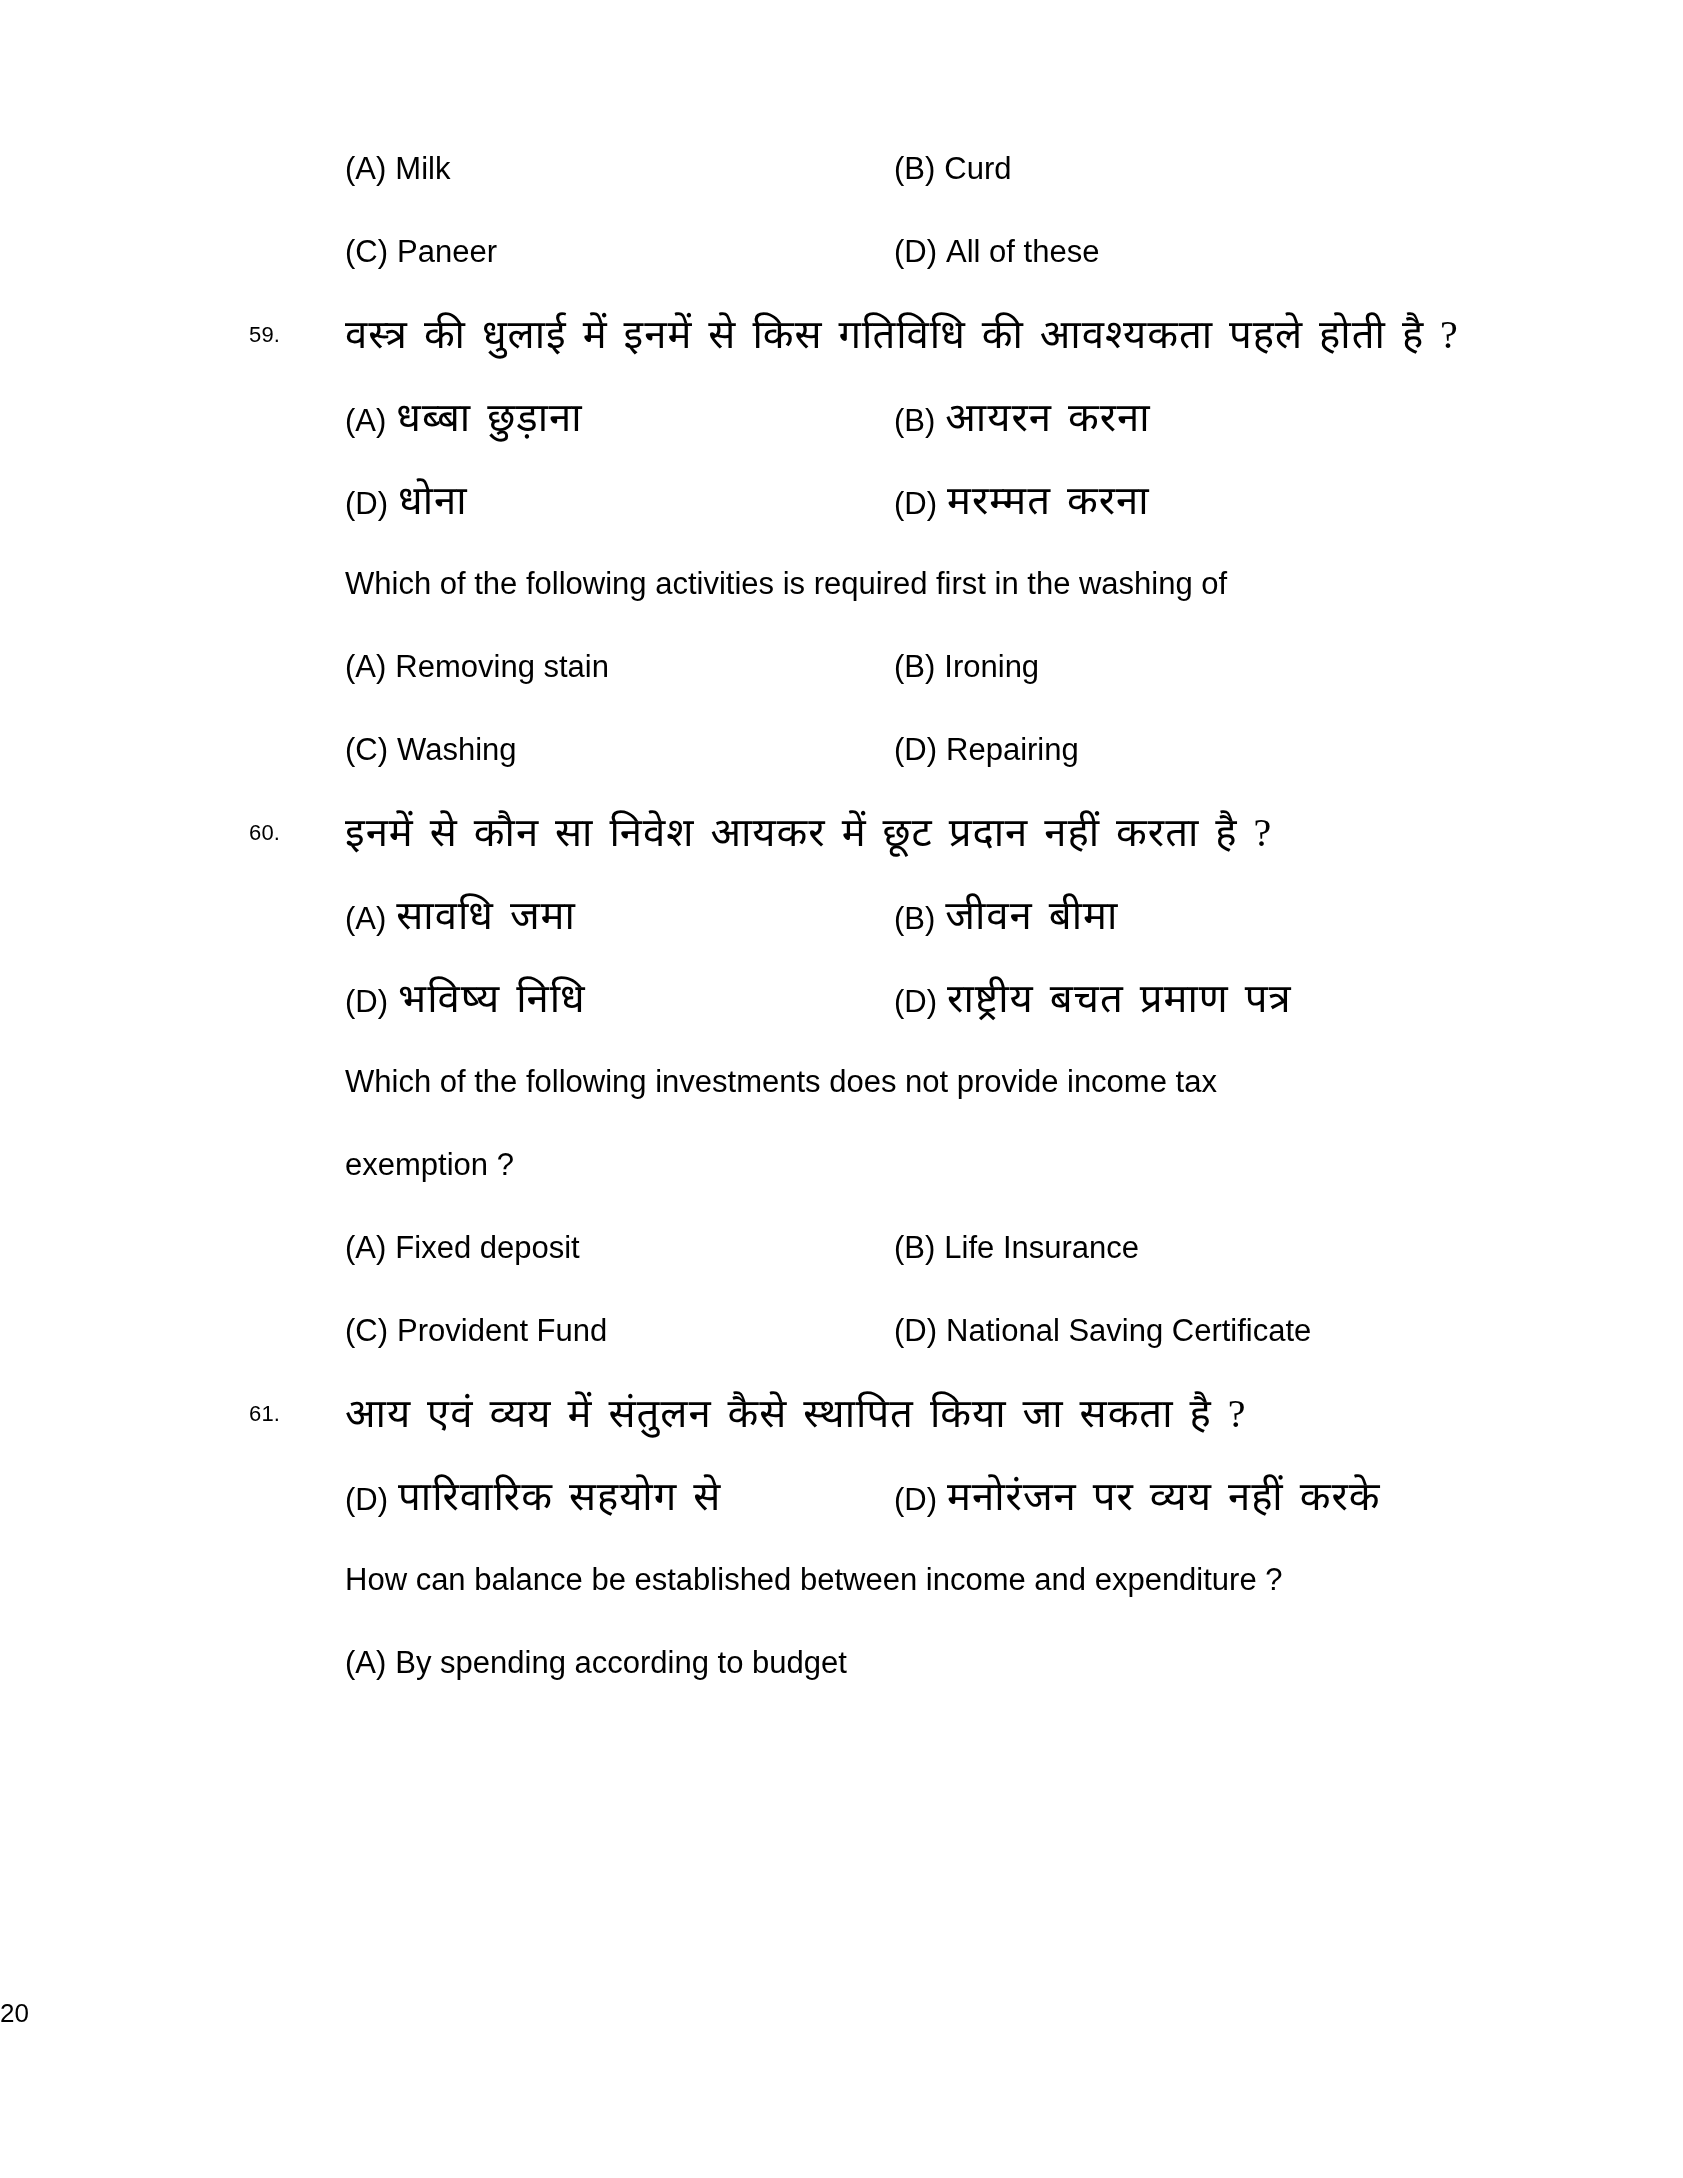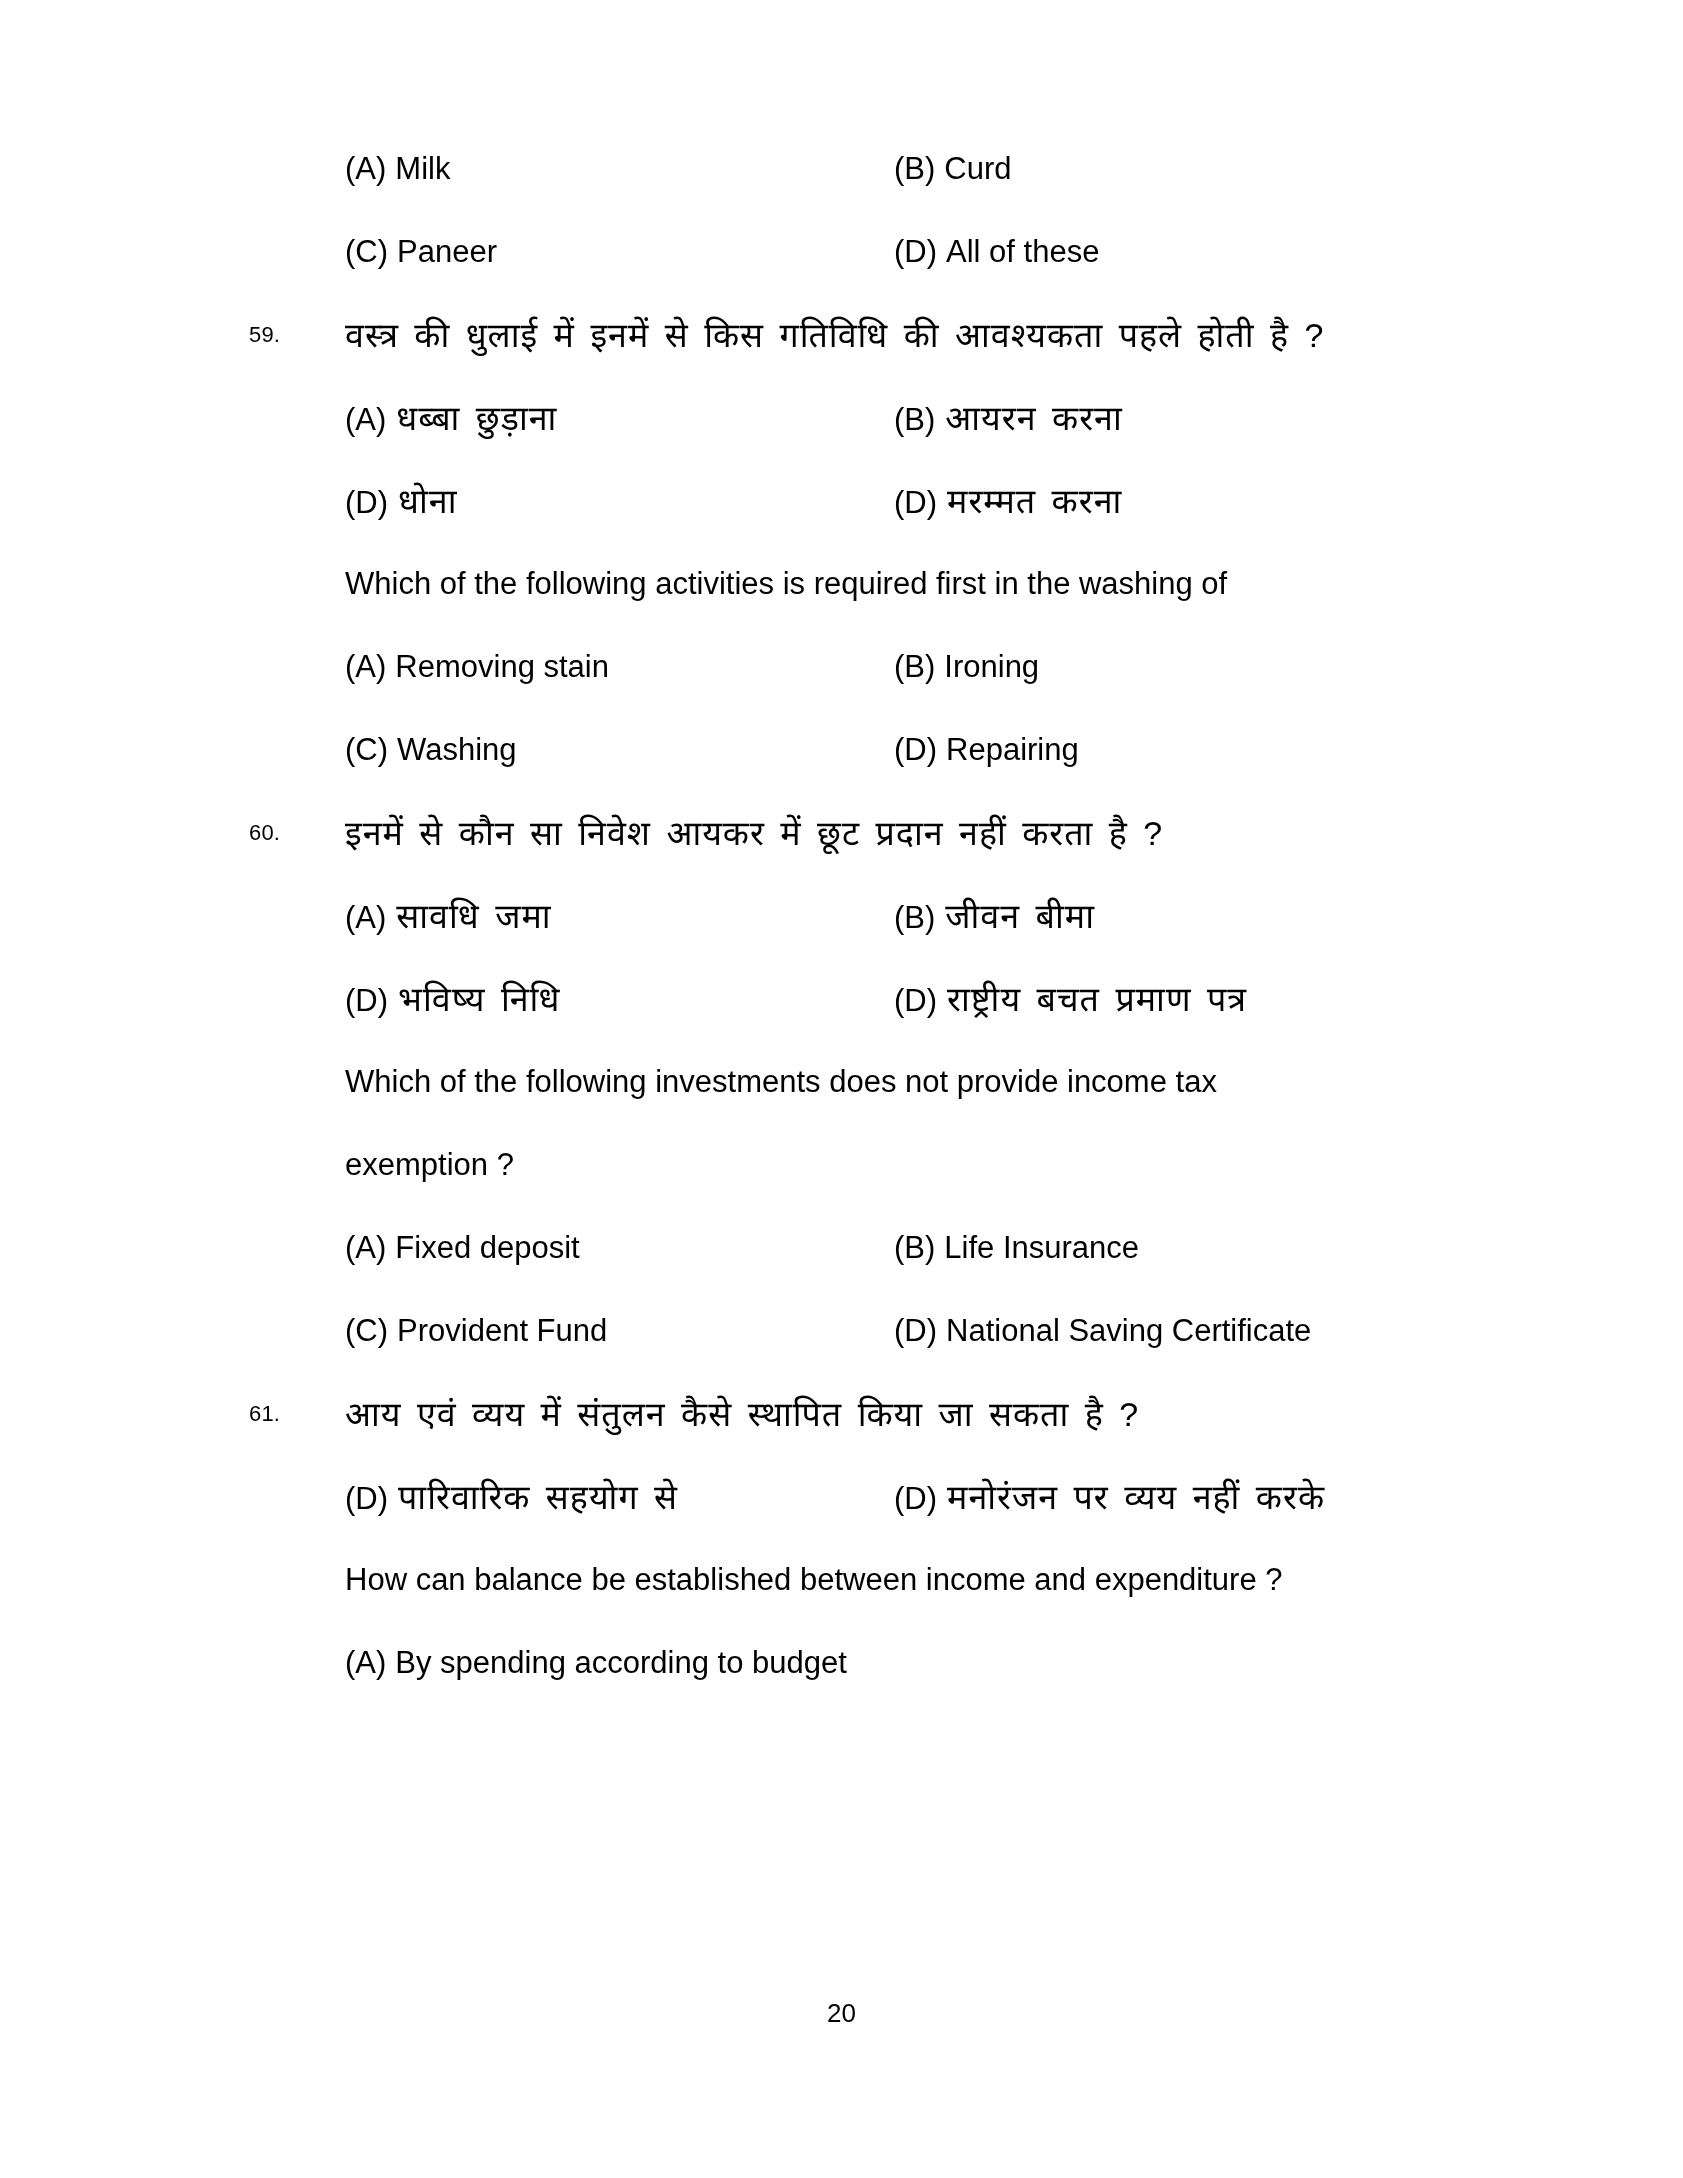--- a/index.html
+++ b/index.html
@@ -61,22 +61,22 @@
     left: 345px;
     top: 0;
     width: 1238px;
     font-size: 31px;
     line-height: 44px;
     white-space: nowrap;
   }
 
   .qtext.devanagari,
   .opt.devanagari .opt-text {
-    font-family: Liberation Sans, sans-serif;
-    font-size: 34px;
+    font-family: Liberation Serif, serif;
+    font-size: 40px;
     letter-spacing: 1px;
     word-spacing: 5px;
   }
 
   .engline {
     position: absolute;
     left: 345px;
     top: 0;
     width: 1247px;
     font-size: 31px;
@@ -113,21 +113,20 @@
 
   .opt.devanagari .opt-text {
     margin-left: 10px;
   }
 
   .page-number {
     position: absolute;
     left: 0;
     top: 1998px;
     width: 1683px;
-    text-align: center;
     font-size: 26px;
     font-family: "Liberation Sans", sans-serif;
   }
 </style>
 </head>
 <body>
 
 <div class="page">
   <div class="content">
 

